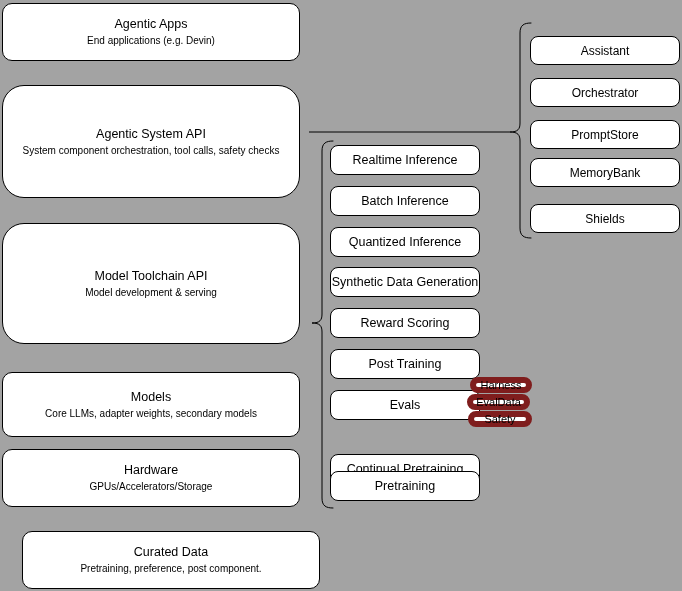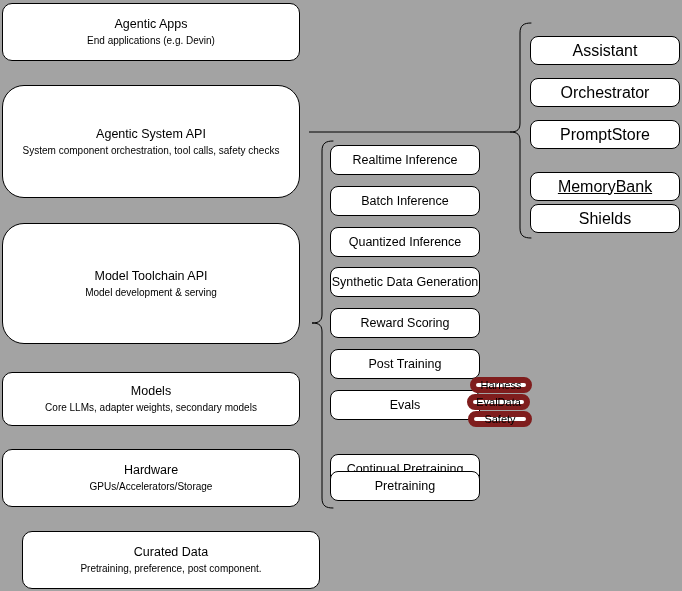--- a/index.html
+++ b/index.html
@@ -35,21 +35,21 @@
     align-items: center;
     justify-content: center;
     text-align: center;
     z-index: 2;
   }
   .lbox .node-title { font-size: 12.5px; line-height: 15px; }
   .lbox .node-subtitle { font-size: 10px; line-height: 12px; margin-top: 3px; padding: 0 8px; }
   #lbox-apps      { top: 3px;   height: 58px;  border-radius: 10px; }
   #lbox-system    { top: 85px;  height: 113px; border-radius: 22px; }
   #lbox-toolchain { top: 223px; height: 121px; border-radius: 22px; }
-  #lbox-models    { top: 372px; height: 54px;  border-radius: 10px; }
+  #lbox-models    { top: 372px; height: 65px;  border-radius: 10px; }
   #lbox-hardware  { top: 449px; height: 58px;  border-radius: 10px; }
   #lbox-data      { top: 531px; height: 58px;  border-radius: 10px; margin-left: 20px; }
   
   .mbox {
     position: absolute;
     left: 330px;
     width: 150px;
     height: 30px;
     box-sizing: border-box;
     border: 1px solid #000000;
@@ -93,27 +93,27 @@
     left: 530px;
     width: 150px;
     height: 29px;
     box-sizing: border-box;
     border: 1px solid #000000;
     border-radius: 8px;
     background: #ffffff;
     display: flex;
     align-items: center;
     justify-content: center;
-    font-size: 16px;
+    font-size: 12px;
     z-index: 2;
   }
   #rbox-assistant    { top: 36px; }
   #rbox-orchestrator { top: 78px; }
   #rbox-promptstore  { top: 120px; }
-  #rbox-memorybank   { top: 172px; text-decoration: underline; }
+  #rbox-memorybank   { top: 158px; }
   #rbox-shields      { top: 204px; }
 </style>
 </head>
 <body>
 
 <div id="canvas">
 
   <svg id="brace-layer" viewBox="0 0 682 591" xmlns="http://www.w3.org/2000/svg">
 
     <path d="M 309 132 L 510 132" stroke="#000000" stroke-width="1" fill="none"></path>

